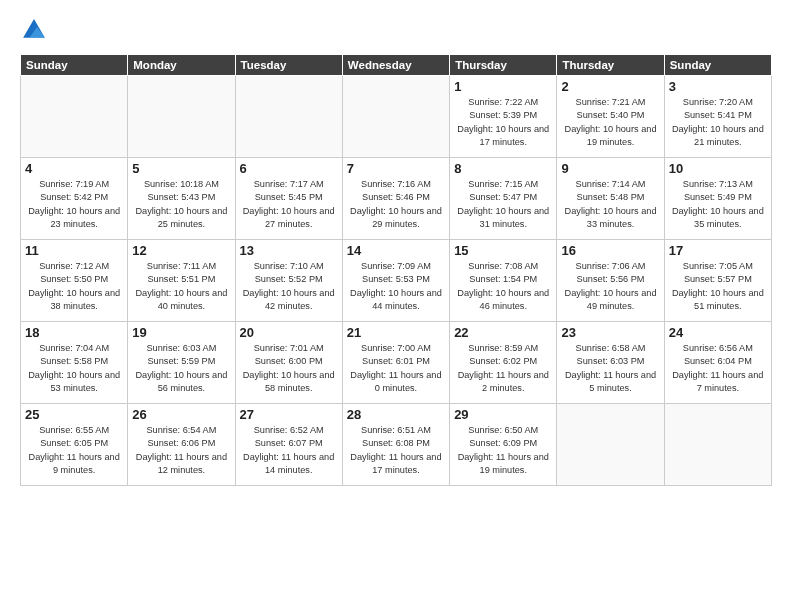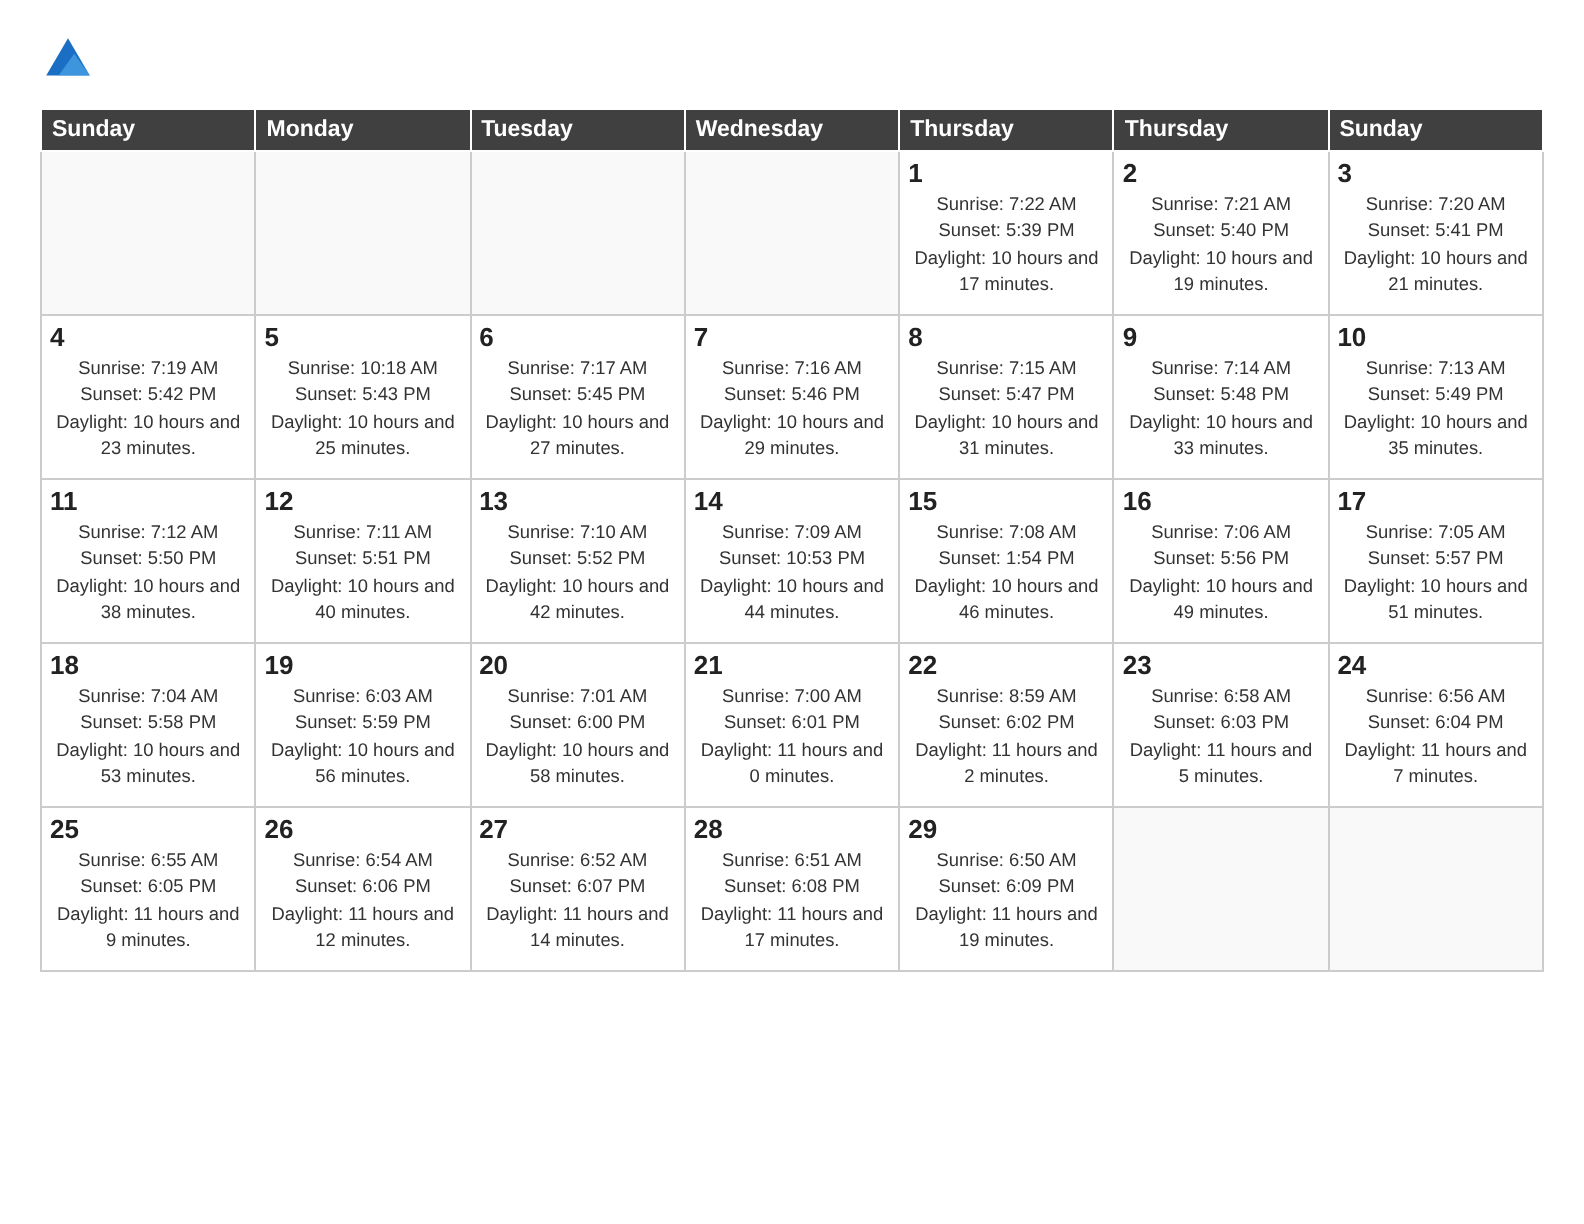--- a/index.html
+++ b/index.html
@@ -228,21 +228,21 @@
           <td>
             <span class="day-num">13</span>
             <div class="day-info">Sunrise: 7:10 AM
 Sunset: 5:52 PM
 Daylight: 10 hours
 and 42 minutes.</div>
           </td>
           <td>
             <span class="day-num">14</span>
             <div class="day-info">Sunrise: 7:09 AM
-Sunset: 10:53 PM
+Sunset: 5:53 PM
 Daylight: 10 hours
 and 44 minutes.</div>
           </td>
           <td>
             <span class="day-num">15</span>
             <div class="day-info">Sunrise: 7:08 AM
 Sunset: 1:54 PM
 Daylight: 10 hours
 and 46 minutes.</div>
           </td>

